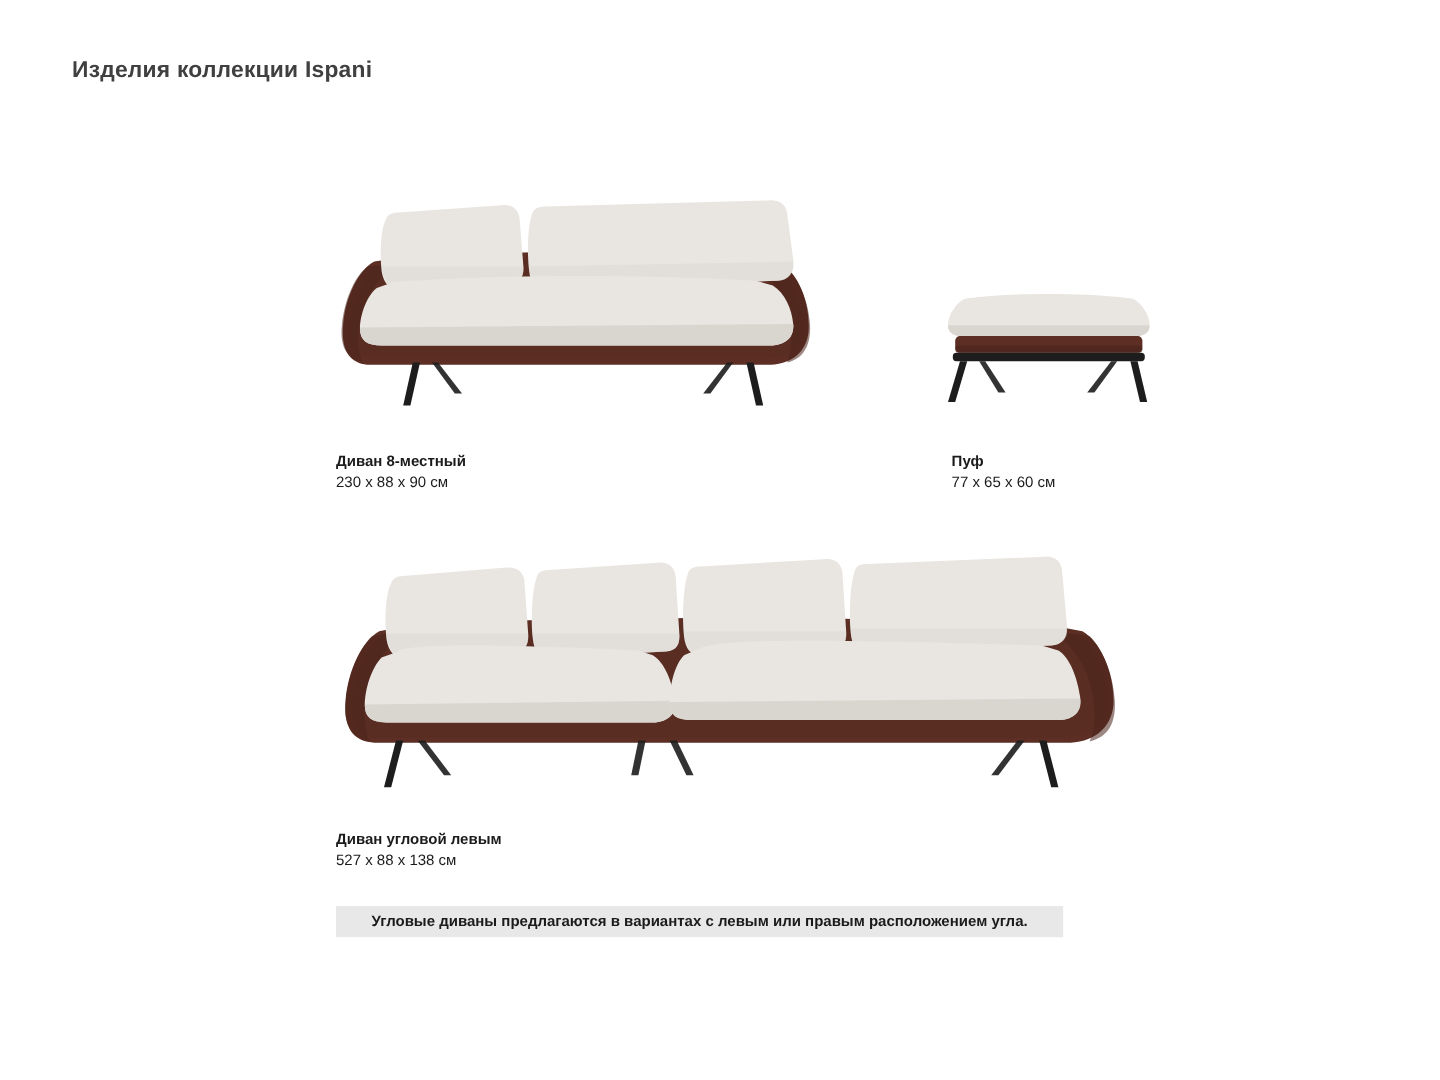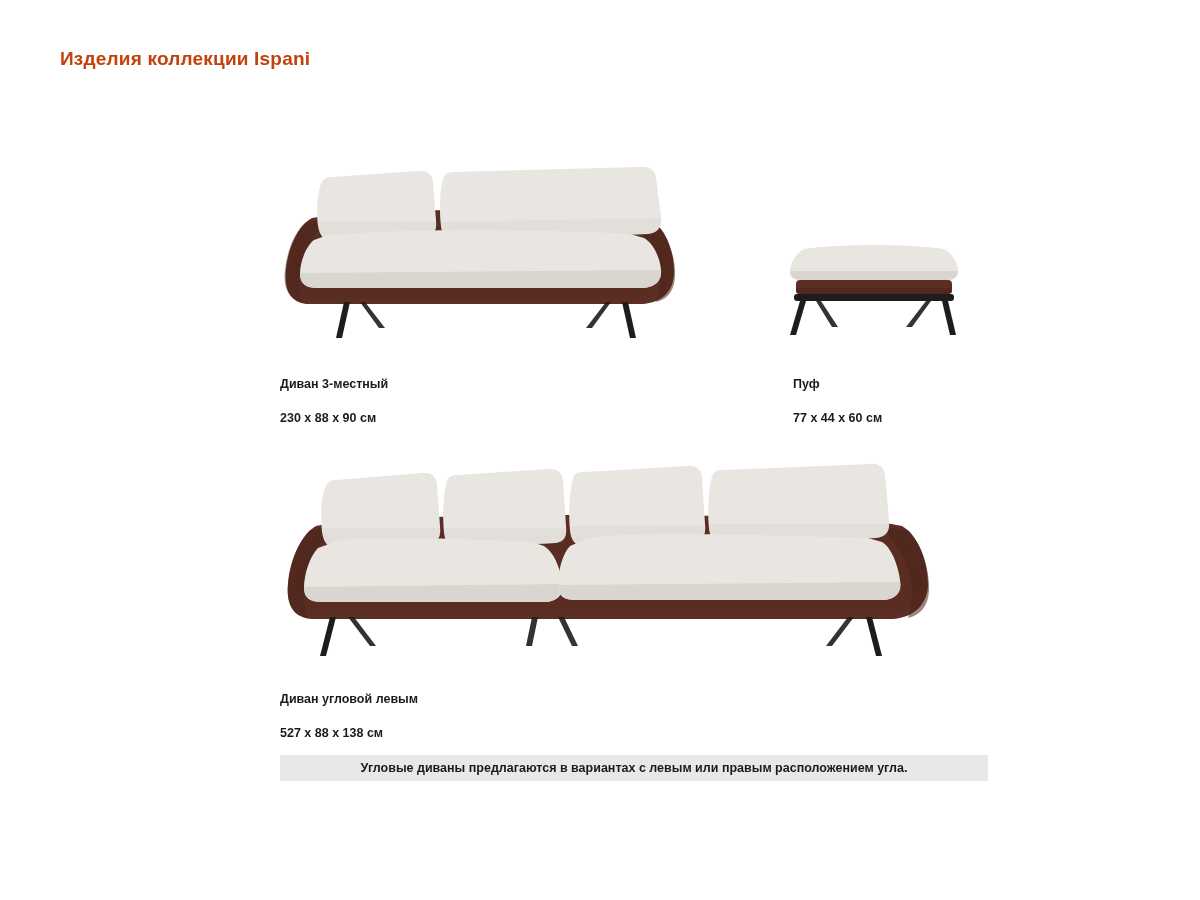--- a/index.html
+++ b/index.html
@@ -17,42 +17,41 @@
     overflow: hidden;
   }
 
   .page-title {
     position: absolute;
     left: 60px;
     top: 48px;
     font-size: 19px;
     font-weight: bold;
     letter-spacing: 0.2px;
-    color: #c2410c;
+    color: #404040;
   }
 
   .caption {
     position: absolute;
     font-size: 12.5px;
     line-height: 18px;
     font-weight: bold;
     color: #1b1b1b;
     white-space: nowrap;
   }
   .caption .dims {
-    font-weight: bold;
+    font-weight: normal;
     display: block;
-    margin-top: 16px;
   }
 
   .note-bar {
     position: absolute;
     left: 280px;
     top: 755px;
-    width: 708px;
+    width: 606px;
     height: 26px;
     background: #e8e8e8;
     display: flex;
     align-items: center;
     justify-content: center;
   }
   .note-bar span {
     font-size: 12.5px;
     font-weight: bold;
     color: #1b1b1b;
@@ -92,21 +91,21 @@
     <g fill="#1d1d1d">
       <path d="M74,142 L80,142 L72,178 L66,178 Z"></path>
       <path d="M90,142 L95,142 L115,168 L109,168 Z" opacity="0.9"></path>
       <path d="M352,142 L358,142 L366,178 L360,178 Z"></path>
       <path d="M336,142 L341,142 L322,168 L316,168 Z" opacity="0.9"></path>
     </g>
   </svg>
 </div>
 
 <div class="caption" style="left:280px; top:375px;">
-  <span>Диван 3-местный</span>
+  <span>Диван 8-местный</span>
   <span class="dims">230 x 88 x 90 см</span>
 </div>
 
 <div class="product" style="left:780px; top:235px;">
   <svg width="190" height="115" viewBox="0 0 190 115" xmlns="http://www.w3.org/2000/svg" aria-hidden="true">
 
     <path d="M24,14 C16,18 10,28 10,36 C10,42 14,45 22,45 L166,45 C174,45 178,42 178,36 C178,28 172,18 164,14 C164,14 140,10 94,10 C48,10 24,14 24,14 Z" fill="#e9e6e1"></path>
     <path d="M10,36 C10,42 14,45 22,45 L166,45 C174,45 178,42 178,36 Z" fill="#d9d5cf"></path>
 
     <rect x="16" y="45" width="156" height="14" rx="4" fill="#5c2e24"></rect>
@@ -118,21 +117,21 @@
       <path d="M20,66 L26,66 L16,100 L10,100 Z"></path>
       <path d="M36,66 L41,66 L58,92 L52,92 Z" opacity="0.9"></path>
       <path d="M162,66 L168,66 L176,100 L170,100 Z"></path>
       <path d="M146,66 L151,66 L132,92 L126,92 Z" opacity="0.9"></path>
     </g>
   </svg>
 </div>
 
 <div class="caption" style="left:793px; top:375px;">
   <span>Пуф</span>
-  <span class="dims">77 x 44 x 60 см</span>
+  <span class="dims">77 x 65 x 60 см</span>
 </div>
 
 <div class="product" style="left:270px; top:460px;">
   <svg width="680" height="210" viewBox="0 0 680 210" xmlns="http://www.w3.org/2000/svg" aria-hidden="true">
 
     <path d="M46,66 C32,74 20,98 18,124 C16,146 24,158 42,159 L622,159 C644,158 658,144 658,124 C658,98 646,74 632,66 L600,60 C600,60 480,55 330,55 C180,55 76,60 76,60 Z" fill="#5c2e24"></path>
     <path d="M48,70 C36,80 26,100 24,124 C22,144 30,154 46,155 L618,155 C640,154 652,142 652,124 C652,100 642,80 630,70 L598,65 C598,65 478,60 330,60 C182,60 78,65 78,65 Z" fill="#5a2d23"></path>
 
     <path d="M40,70 C28,82 20,104 18,124 C16,142 22,154 38,158 C31,142 33,114 44,94 C51,81 60,72 68,66 Z" fill="#4a241c" opacity="0.55"></path>
     <path d="M638,70 C650,82 658,104 659,124 C660,142 654,154 638,158 C645,142 643,114 632,94 C625,81 616,72 608,66 Z" fill="#4a241c" opacity="0.55"></path>

